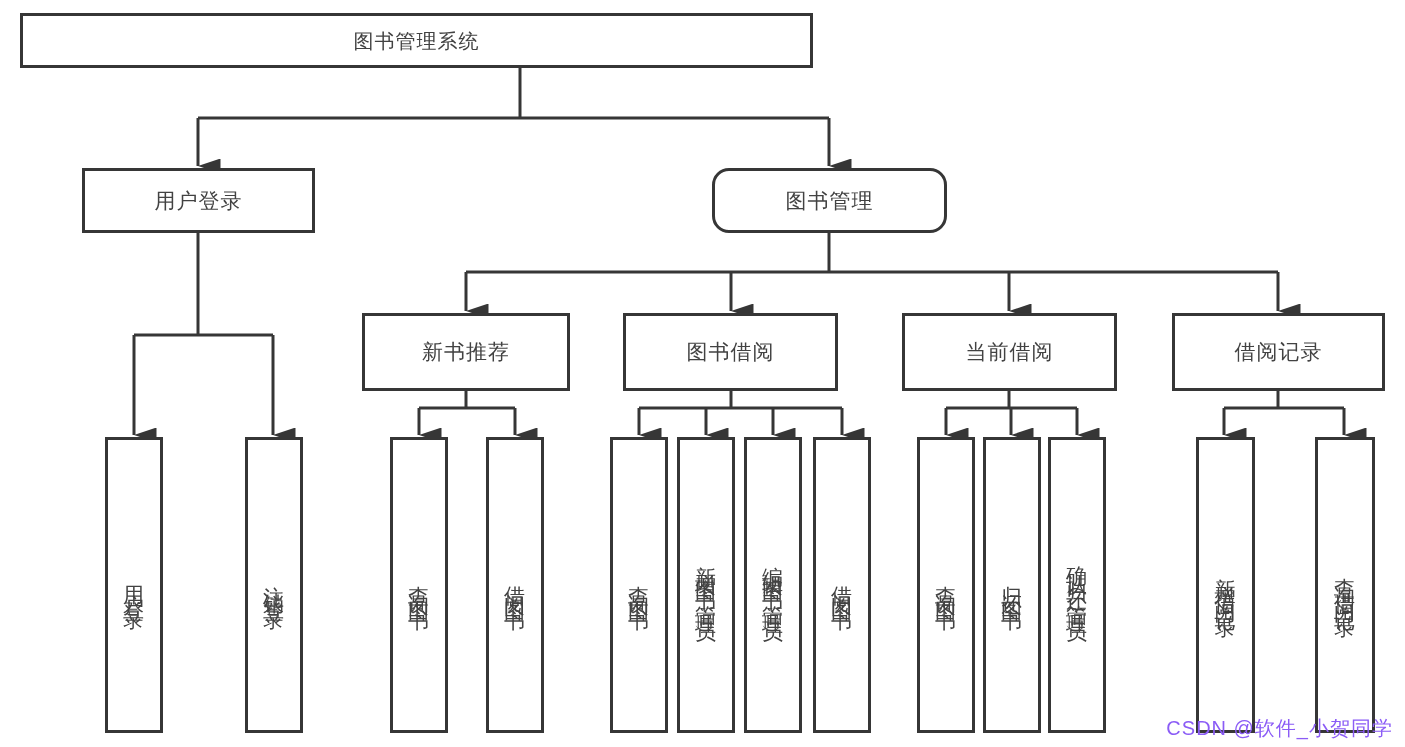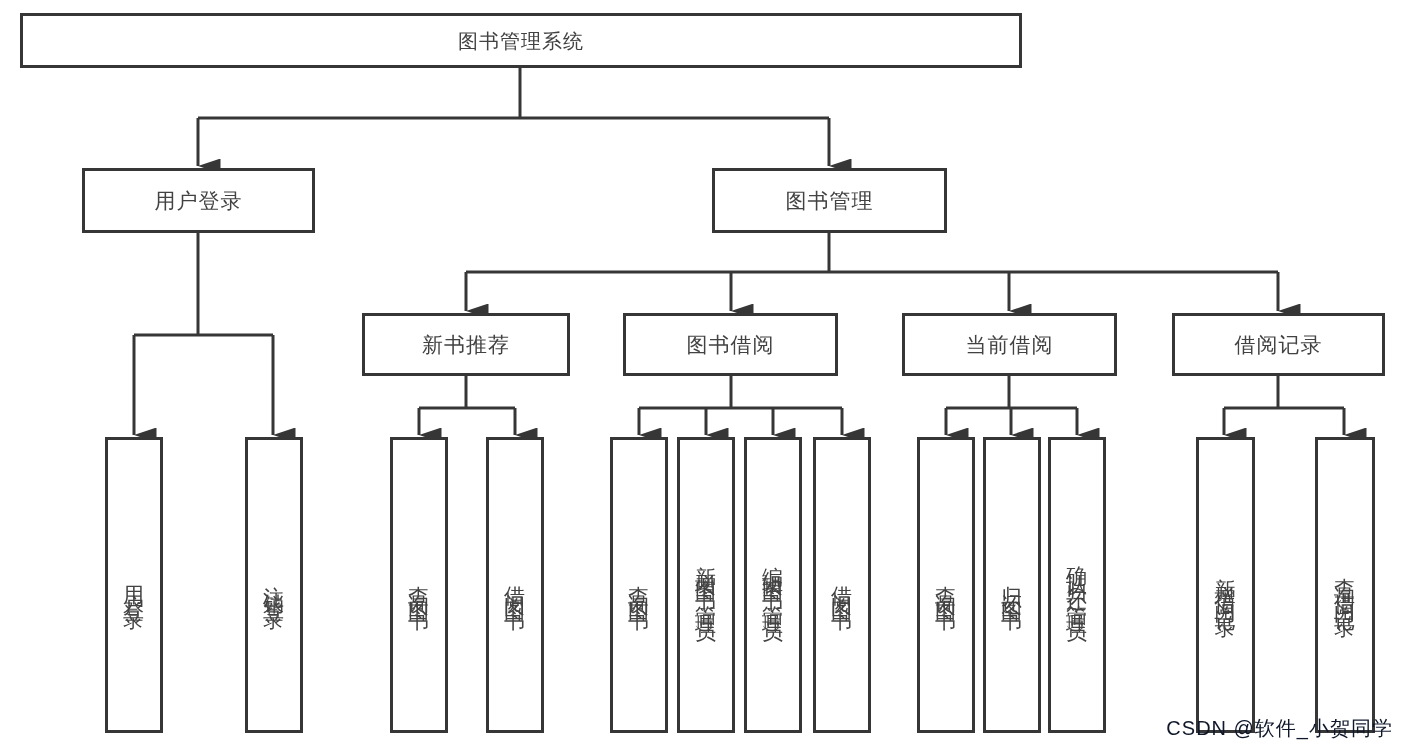--- a/index.html
+++ b/index.html
@@ -30,26 +30,26 @@
     display: flex;
     align-items: center;
     justify-content: center;
     color: #424242;
     font-size: 21px;
     letter-spacing: 1px;
     text-align: center;
     line-height: 1.1;
   }
   
-  .box.root   { left: 20px;  top: 13px;  width: 1002px; height: 55px; font-size: 20px; }
+  .box.root   { left: 20px;  top: 13px;  width: 793px; height: 55px; font-size: 20px; }
   
   .box.lv2-a  { left: 82px;  top: 168px; width: 233px; height: 65px; }
-  .box.lv2-b  { left: 712px; top: 168px; width: 235px; height: 65px; }
+  .box.lv2-b  { left: 712px; top: 168px; width: 235px; height: 65px; border-radius: 17px; }
   
-  .box.lv3    { top: 313px; height: 63px; }
+  .box.lv3    { top: 313px; height: 78px; }
   .box.lv3-a  { left: 362px;  width: 208px; }
   .box.lv3-b  { left: 623px;  width: 215px; }
   .box.lv3-c  { left: 902px;  width: 215px; }
   .box.lv3-d  { left: 1172px; width: 213px; }
   
   .box.leaf {
     top: 437px;
     width: 58px;
     height: 296px;
     writing-mode: vertical-rl;
@@ -67,21 +67,21 @@
   .leaf.x8  { left: 813px;  }
   .leaf.x9  { left: 917px;  }
   .leaf.x10 { left: 983px;  }
   .leaf.x11 { left: 1048px; }
   .leaf.x12 { left: 1196px; width: 59px; }
   .leaf.x13 { left: 1315px; width: 60px; }
   .watermark {
     position: absolute;
     right: 12px;
     bottom: 5px;
-    color: #0f172a;
+    color: #8b5cf6;
     font-size: 20px;
     letter-spacing: 1px;
     white-space: nowrap;
   }
 </style>
 </head>
 <body>
 
 <div id="canvas">
 

